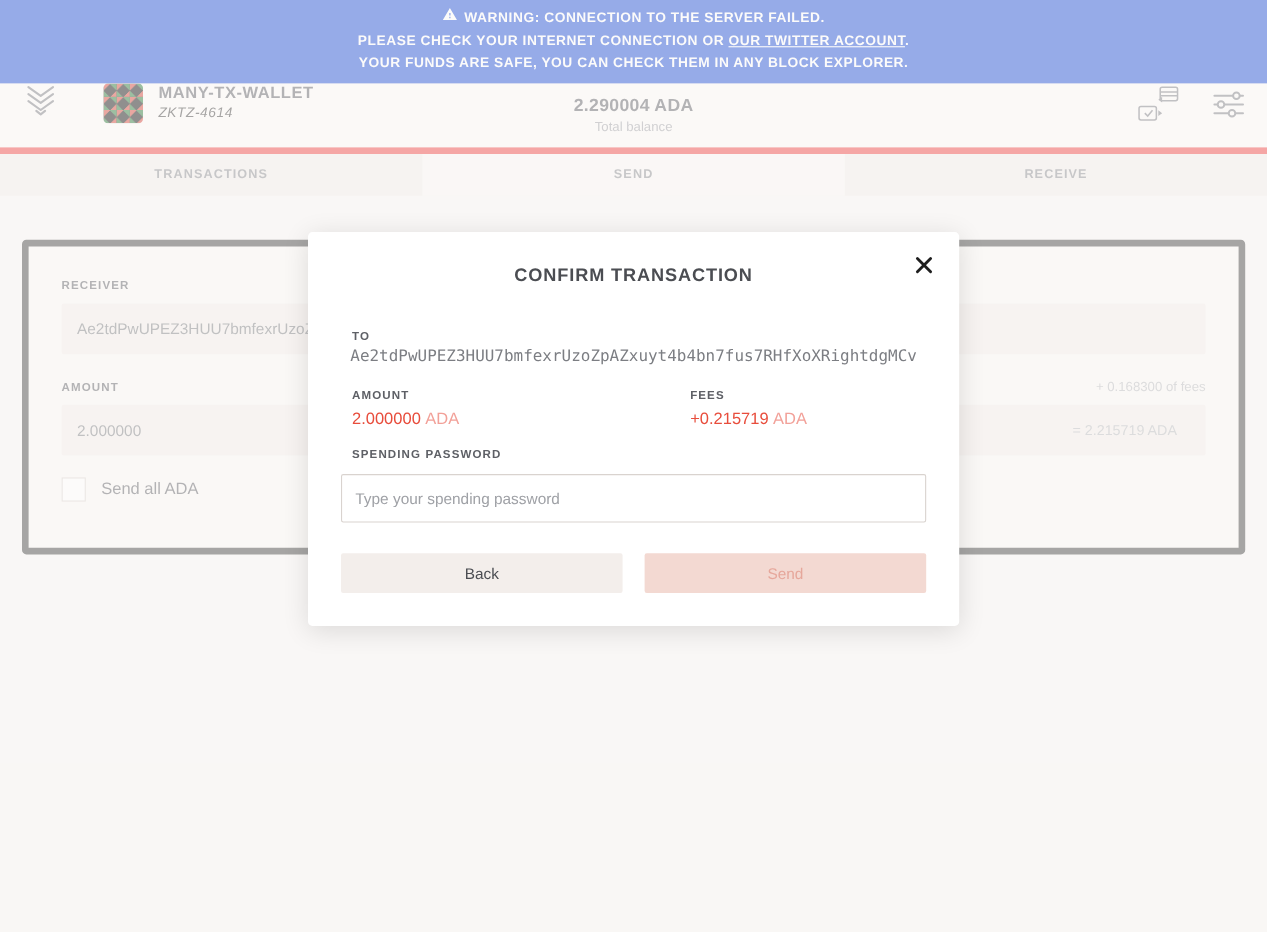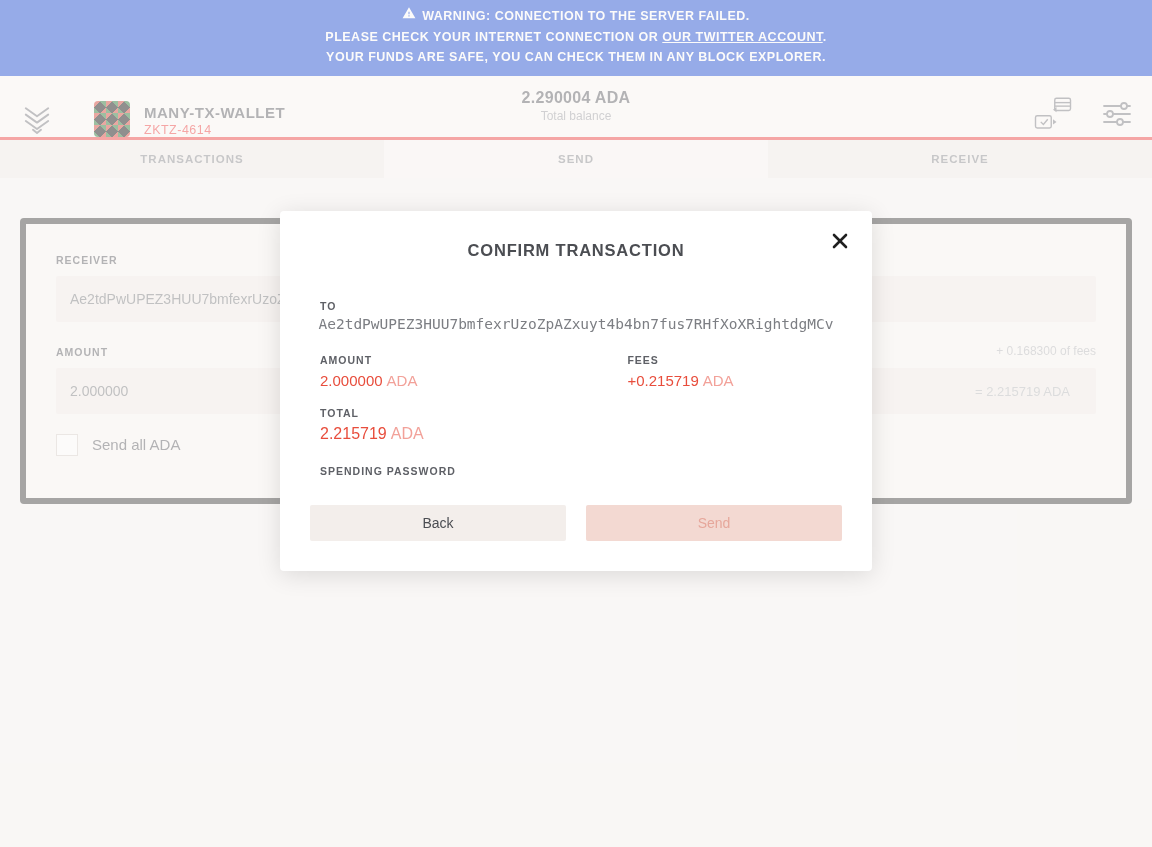--- a/index.html
+++ b/index.html
@@ -29,24 +29,24 @@
       display: inline-block;
       margin-right: 6px;
     }
     .warning-banner a {
       color: #fff;
       text-decoration: underline;
     }
     .header {
       background: #fdfaf9;
       display: flex;
-      align-items: flex-end;
+      align-items: flex-start;
       height: 64px;
       padding: 0 20px;
-      border-bottom: 3px solid #ef4444;
+      border-bottom: 6px solid #ef4444;
       position: relative;
     }
     .logo-container {
       width: 56px;
       display: flex;
       justify-content: flex-start;
       align-items: center;
     }
     .logo-icon svg {
       display: block;
@@ -68,23 +68,24 @@
       margin-left: 14px;
     }
     .wallet-name {
       font-size: 15px;
       font-weight: 700;
       color: #5e6066;
       letter-spacing: 0.5px;
     }
     .wallet-sub {
       font-size: 12.5px;
-      color: #ef4444;
+      color: #404040;
       letter-spacing: 0.5px;
       margin-top: 2px;
+      font-style: italic;
     }
     .balance {
       position: absolute;
       left: 50%;
       top: 50%;
       transform: translate(-50%, -50%);
       text-align: center;
     }
     .balance-amount {
       font-size: 16px;
@@ -406,29 +407,24 @@
         </div>
       </div>
       <div class="col" style="margin-left:150px">
         <div class="modal-section-label">FEES</div>
         <div class="amount-val">
           <span class="num">+0.215719</span><span class="unit">ADA</span>
         </div>
       </div>
     </div>
 
-    <div style="padding-left:10px;margin-bottom:22px">
-      <div class="modal-section-label">TOTAL</div>
-      <div class="amount-val" style="font-size:16px">
-        <span class="num">2.215719</span><span class="unit">ADA</span>
-      </div>
-    </div>
 
     <div style="padding-left:10px">
       <div class="modal-section-label">SPENDING PASSWORD</div>
     </div>
+    <input class="pw-input" type="password" placeholder="Type your spending password" style="">
 
     <div class="modal-buttons">
       <button class="btn btn-back">Back</button>
       <button class="btn btn-send">Send</button>
     </div>
   </div>
 </div>
 
 </body></html>

